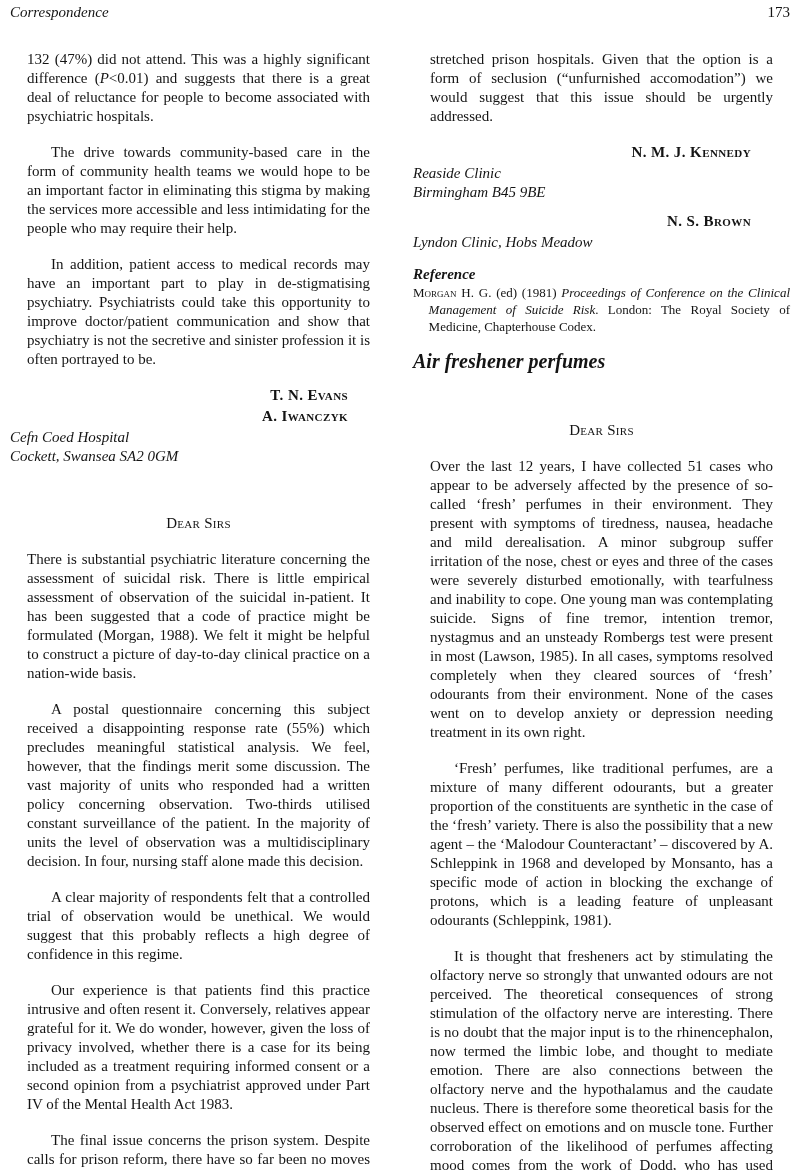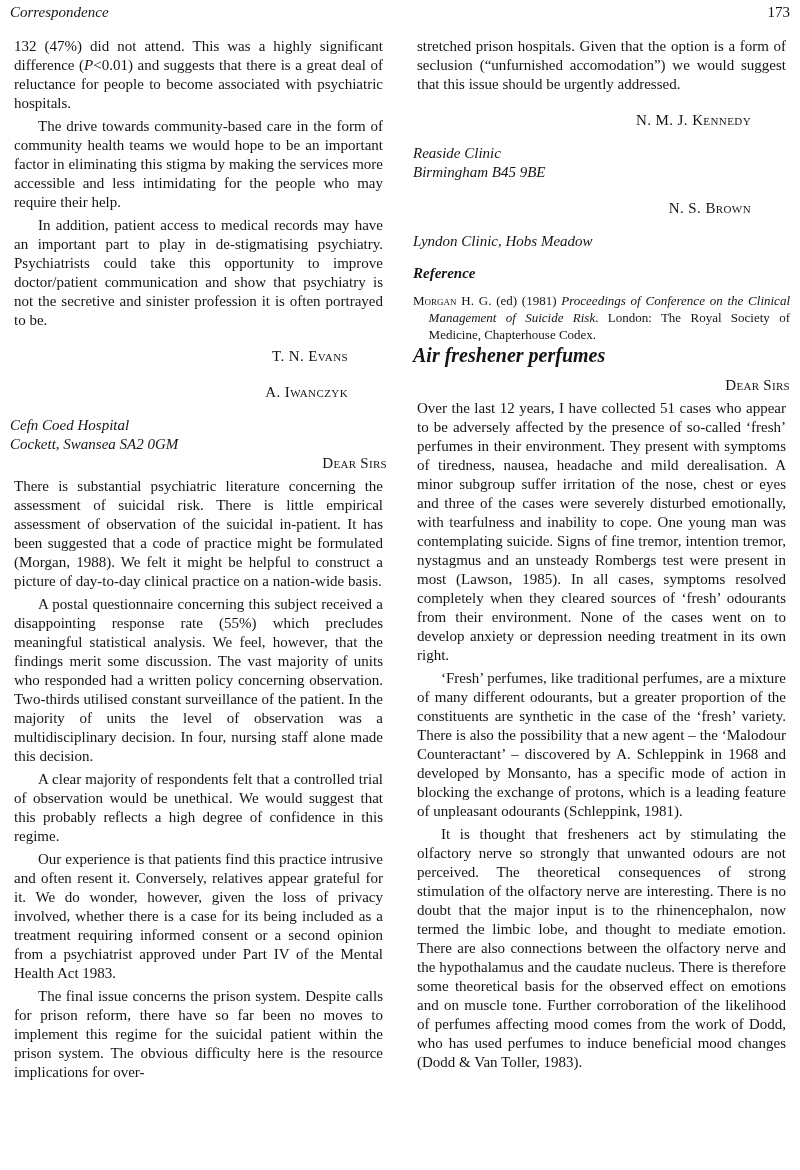--- a/index.html
+++ b/index.html
@@ -14,38 +14,39 @@
     display: flex; justify-content: space-between; align-items: baseline;
     font-size: 15px; margin-bottom: 12px;
   }
   .running-head .journal { font-style: italic; text-align: right; }
   .columns { display: flex; gap: 26px; }
   .col {
     width: 377px;
     font-size: 15px; line-height: 19px;
     text-align: justify;
   }
-  p { margin: 4px; text-indent: 1.6em; }
+  p { margin: 17px; text-indent: 1.6em; }
   p.noindent { text-indent: 0; }
   .smallcaps { font-variant: small-caps; }
-  .salutation { font-variant: small-caps; letter-spacing: 0.3px; text-align: right; }
+  .salutation { font-variant: small-caps; letter-spacing: 0.3px; text-align: center; margin-top: 48px; }
   .signature {
     text-align: right; padding-right: 2.6em;
     font-variant: small-caps; letter-spacing: 0.4px;
-    margin-top: 17px;
+    margin-top: 2px;
+    font-weight: bold;
   }
-  .address { font-style: italic; text-align: left; margin-top: 14px; }
+  .address { font-style: italic; text-align: left; margin-top: 2px; }
   .address div { text-indent: 0; }
   h2.letter-title {
     font-size: 20px; font-style: italic; font-weight: bold;
-    margin: 1px 0 9px 0; text-align: left; line-height: 1.15;
+    margin: 15px 0 9px 0; text-align: left; line-height: 1.15;
   }
   h3.reference-heading {
     font-size: 15px; font-style: italic; font-weight: bold;
-    margin: 13px 0 9px 0; text-align: left;
+    margin: 13px 0 0 0; text-align: left;
   }
   .reference-entry {
     font-size: 13px; line-height: 17px;
     padding-left: 1.2em; text-indent: -1.2em;
     text-align: justify;
   }
   .sig-block { margin-top: 2px; margin-bottom: 2px; }
 </style>
 </head>
 <body>

